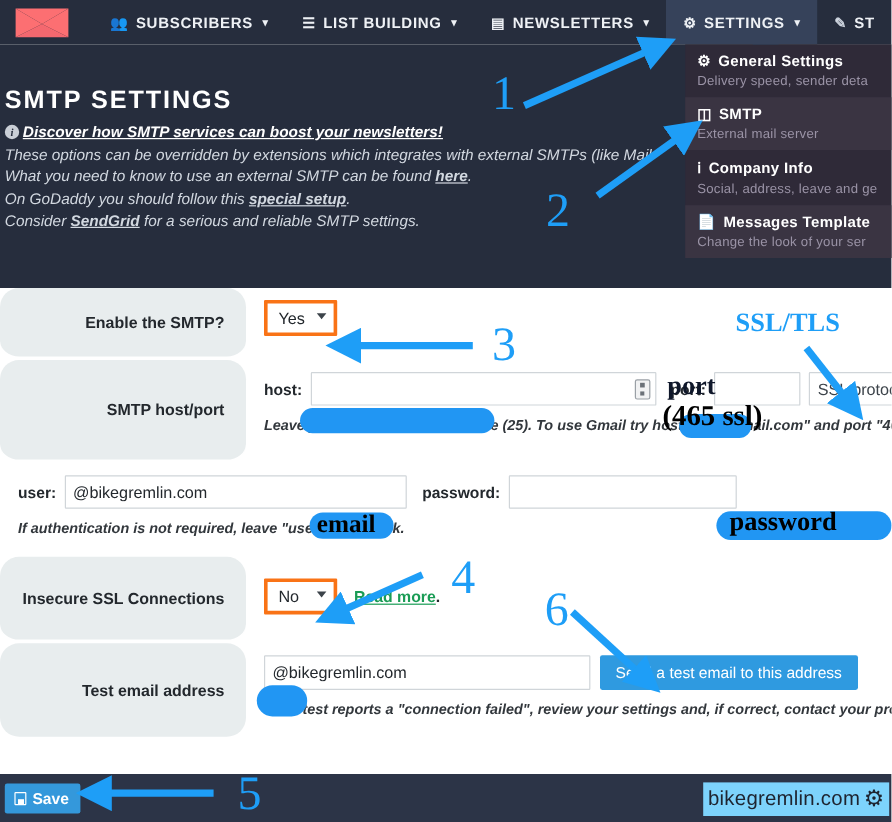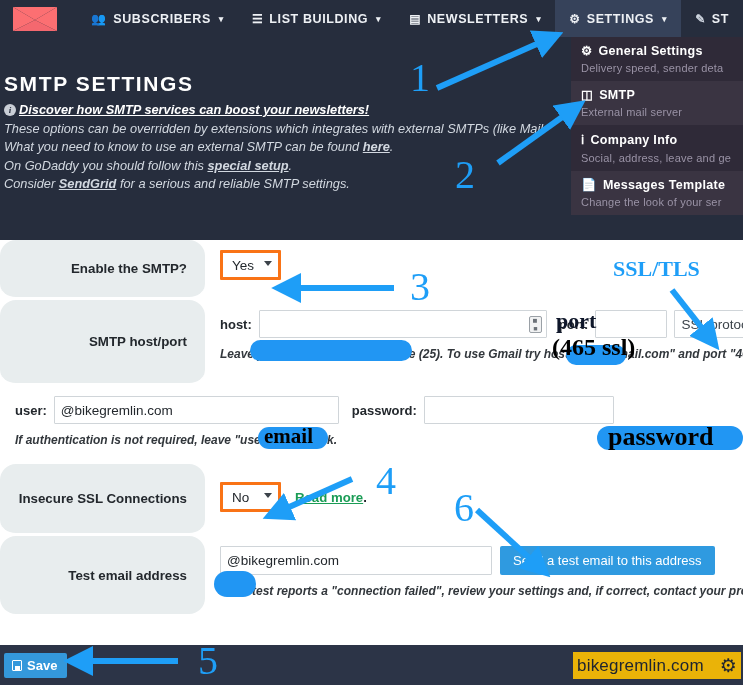--- a/index.html
+++ b/index.html
@@ -143,22 +143,22 @@
     background:#3498db; color:#fff; border:none; border-radius:2px;
     font-family:"Liberation Sans", sans-serif; font-size:13px; font-weight:bold;
     height:25px; padding:0 10px 0 8px; display:flex; align-items:center; gap:5px;
     cursor:pointer;
   }
   .floppy { width:10px;height:11px;border:1.6px solid #fff; border-radius:1px; position:relative; }
   .floppy:after{content:"";position:absolute;left:2px;bottom:0;width:5px;height:4px;background:#fff;}
 
   .watermark {
     position:absolute; right:2px; top:652px;
-    background:#eab308; color:#1e2430; font-size:17px;
-    padding:2px 4px; display:flex; align-items:center; gap:16px;
+    background:#7dd3fc; color:#1e2430; font-size:17px;
+    padding:2px 4px; display:flex; align-items:center; gap:3px;
     letter-spacing:.2px;
   }
 
   
   .anno { position:absolute; left:0; top:0; width:743px; height:685px; pointer-events:none; z-index:50; }
   .num {
     position:absolute; color:#1e9ef7; font-family:"Liberation Serif", serif;
     font-size:40px; line-height:1;
   }
   .htext {
@@ -376,13 +376,13 @@
 <div class="num" style="left:455px;top:155px;">2</div>
 <div class="num" style="left:410px;top:267px;">3</div>
 <div class="num" style="left:376px;top:461px;">4</div>
 <div class="num" style="left:198px;top:641px;">5</div>
 <div class="num" style="left:454px;top:488px;">6</div>
 
 <div class="htext" style="left:613px;top:256px;color:#1e9ef7;font-size:22px;">SSL/TLS</div>
 <div class="htext" style="left:556px;top:308px;color:#0f172a;font-size:22px;">port</div>
 <div class="htext" style="left:552px;top:334px;color:#000;font-size:24px;">(465   ssl)</div>
 <div class="htext" style="left:264px;top:424px;color:#000;font-size:21px;">email</div>
-<div class="htext" style="left:608px;top:422px;color:#000;font-size:26px;">password</div>
+<div class="htext" style="left:608px;top:422px;color:#000;font-size:22px;">password</div>
 
 </body></html>

